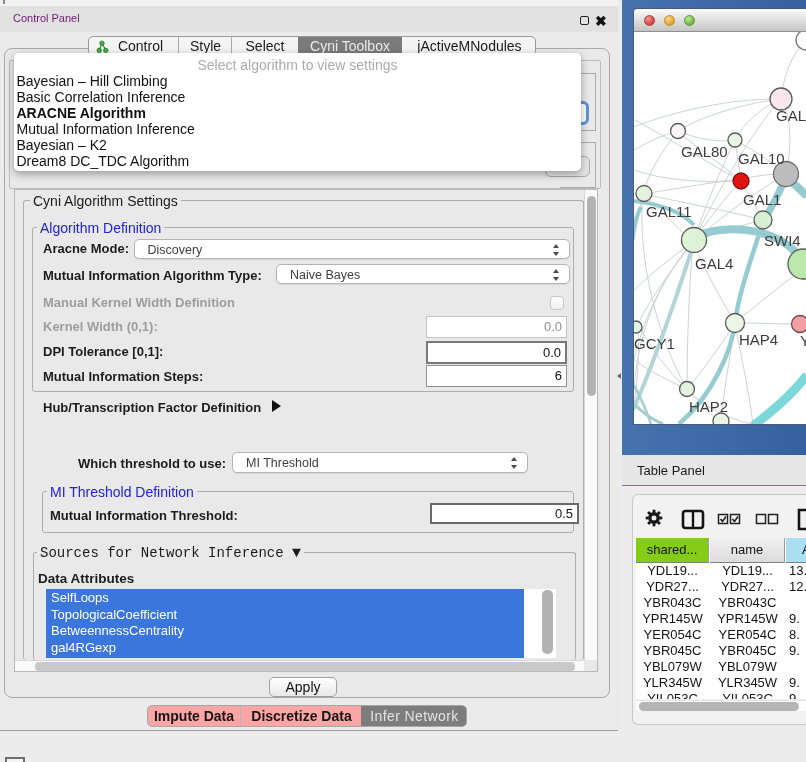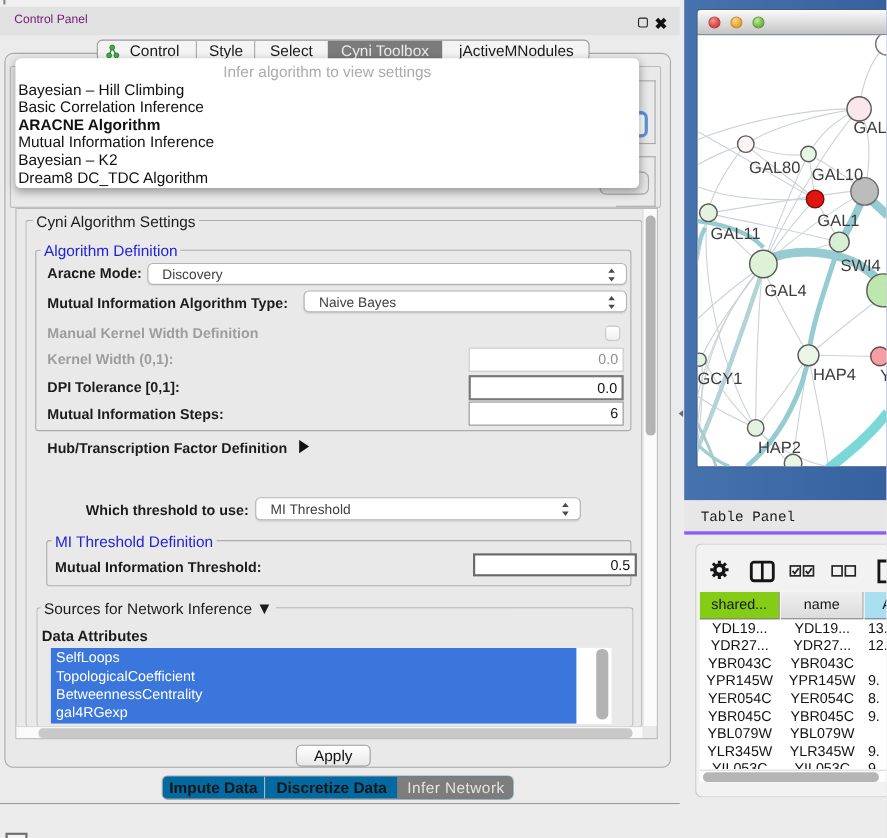--- a/index.html
+++ b/index.html
@@ -110,43 +110,43 @@
       </span>
     </div>
 
   <div class="gbox" style="left:42px;top:491px;width:532px;height:42px;">
     <div class="glabel" style="left:4px;color:#2222d8;">MI Threshold Definition</div>
   </div>
   <div class="abs b13" style="left:50px;top:508px;">Mutual Information Threshold:</div>
   <div class="field" style="left:430px;top:503px;width:149px;height:21px;border:2px solid #6a6a6a;line-height:18px;padding-right:4px;">0.5</div>
 
   <div class="gbox" style="left:33px;top:552px;width:543px;height:108px;border-bottom:none;">
-    <div class="glabel" style="left:3px;color:#1c1c1c;">Sources for Network Inference <span style="font-size:15px;">▼</span></div>
+    <div class="glabel" style="left:3px;color:#1c1c1c;font-family:Liberation Mono, monospace;">Sources for Network Inference <span style="font-size:15px;">▼</span></div>
   </div>
   <div class="abs" style="left:38px;top:571px;font-size:13.5px;font-weight:bold;color:#1c1c1c;">Data Attributes</div>
   <div class="abs" style="left:46px;top:589px;width:510px;height:69px;background:#fff;overflow:hidden;">
     <div class="abs" style="left:0;top:0;width:478px;height:69px;background:#3b76dc;color:#fff;font-size:13px;line-height:16.6px;padding-left:5px;padding-top:1px;">SelfLoops<br>TopologicalCoefficient<br>BetweennessCentrality<br>gal4RGexp</div>
     <div class="abs" style="left:496px;top:1px;width:11px;height:64px;background:#b3b3b3;border-radius:5px;"></div>
   </div>
 
   <div class="abs" style="left:269px;top:677px;width:68px;height:20px;background:linear-gradient(#ffffff,#e8e8e8);border:1px solid #a0a0a0;border-radius:5px;text-align:center;line-height:18px;font-size:14px;color:#111;">Apply</div>
 
-  <div class="abs" style="left:147px;top:705px;width:320px;height:22px;background:#0369a1;border:1px solid #a6a6a6;border-radius:5px;overflow:hidden;font-size:14px;font-weight:bold;color:#161616;">
+  <div class="abs" style="left:147px;top:705px;width:320px;height:22px;background:#fca5a5;border:1px solid #a6a6a6;border-radius:5px;overflow:hidden;font-size:14px;font-weight:bold;color:#161616;">
     <div class="abs" style="left:0;top:0;width:93px;height:22px;border-right:1px solid #b5b5b5;text-align:center;line-height:21px;">Impute Data</div>
     <div class="abs" style="left:94px;top:0;width:119px;height:22px;text-align:center;line-height:21px;">Discretize Data</div>
     <div class="abs" style="left:213px;top:0;width:107px;height:22px;background:#7d7d7d;color:#e3e3e3;font-weight:normal;letter-spacing:0.4px;text-align:center;line-height:21px;">Infer Network</div>
   </div>
 </div>
 
 <div class="abs" style="left:617px;top:373px;width:0;height:0;border-top:3px solid transparent;border-bottom:3px solid transparent;border-right:4px solid #6a6a6a;"></div>
 
 <div class="abs" style="left:5px;top:757px;width:20px;height:16px;background:#f4f4f4;border:2px solid #6d6d6d;"></div>
 
 <div class="abs" style="left:14px;top:53px;width:567px;height:118px;background:#fff;border-radius:5px;box-shadow:0 3px 9px rgba(0,0,0,0.35);z-index:50;">
-  <div class="abs" style="left:0;top:4px;width:567px;height:16px;text-align:center;font-size:14px;color:#ababab;">Infer algorithm to view settings</div>
+  <div class="abs" style="left:0;top:4px;width:567px;height:16px;text-align:center;font-size:14px;color:#ababab;">Select algorithm to view settings</div>
   <div class="abs" style="left:2.5px;top:20px;font-size:14px;color:#111;line-height:16px;">
     Bayesian – Hill Climbing<br>
     Basic Correlation Inference<br>
     <b>ARACNE Algorithm</b><br>
     Mutual Information Inference<br>
     Bayesian – K2<br>
     Dream8 DC_TDC Algorithm
   </div>
 </div>
 
@@ -242,21 +242,21 @@
         <text x="633" y="349">GCY1</text>
         <text x="738" y="345">HAP4</text>
         <text x="799" y="346">YEL</text>
         <text x="688" y="412">HAP2</text>
       </g>
     </svg>
   </div>
 </div>
 
 <div class="abs" style="left:622px;top:455px;width:184px;height:307px;background:#ececec;">
-  <div class="abs" style="left:0;top:0;width:184px;height:31px;background:#e7e7e7;border-bottom:3px solid #8b5cf6;font-family:Liberation Mono, monospace;">
+  <div class="abs" style="left:0;top:0;width:184px;height:31px;background:#e7e7e7;border-bottom:1px solid #8b5cf6;">
     <div class="abs" style="left:15px;top:8px;font-size:13px;color:#1a1a1a;">Table Panel</div>
   </div>
   <div class="abs" style="left:10px;top:39px;width:174px;height:231px;background:#f2f2f2;border:1px solid #c8c8c8;border-right:none;border-radius:6px 0 0 6px;overflow:hidden;">
     <svg class="abs" style="left:0;top:0;" width="174" height="42" viewBox="0 0 174 42" xmlns="http://www.w3.org/2000/svg">
       <g transform="translate(21,23)" stroke="#151515" fill="none">
         <circle r="4.2" stroke-width="3.4"></circle>
         <g stroke-width="2.8">
           <line x1="0" y1="-5.5" x2="0" y2="-8.3"></line>
             <line x1="0" y1="5.5" x2="0" y2="8.3"></line>
           <line x1="-5.5" y1="0" x2="-8.3" y2="0"></line>

